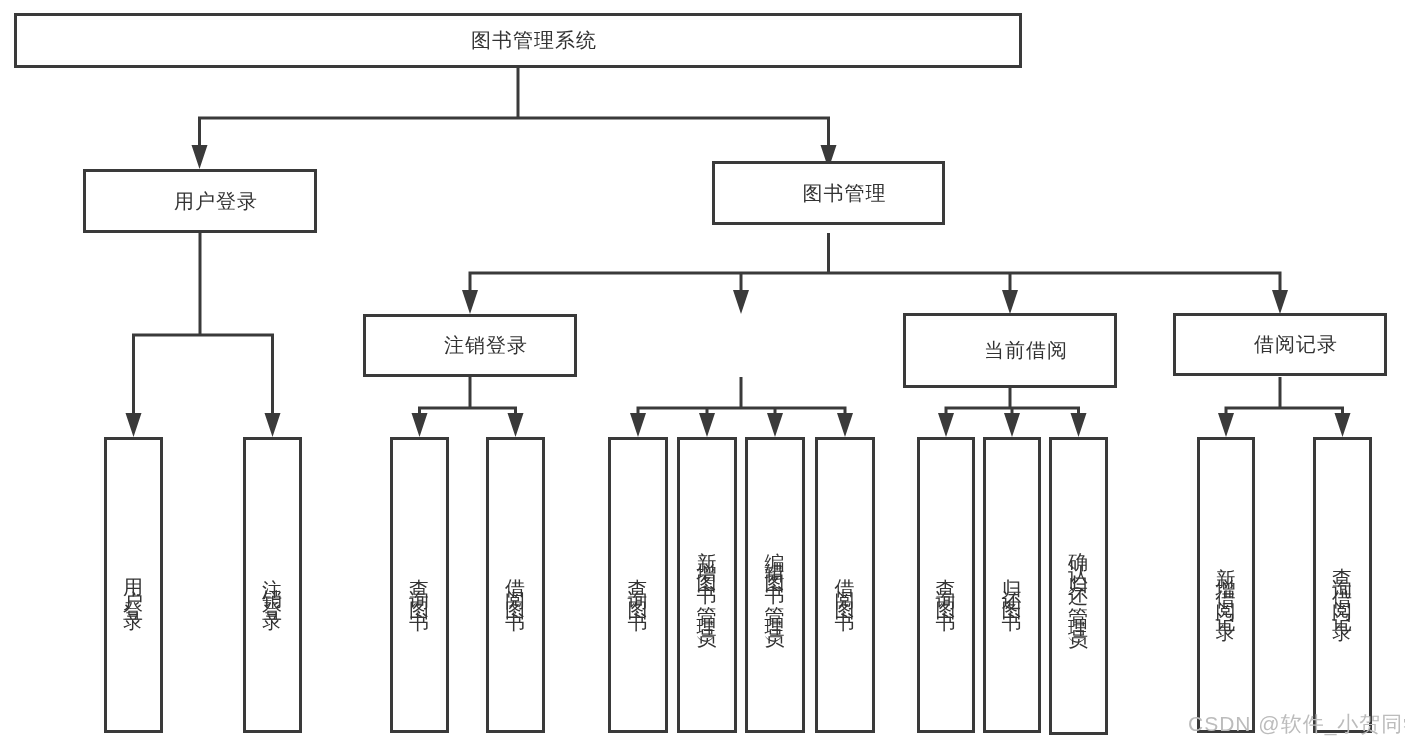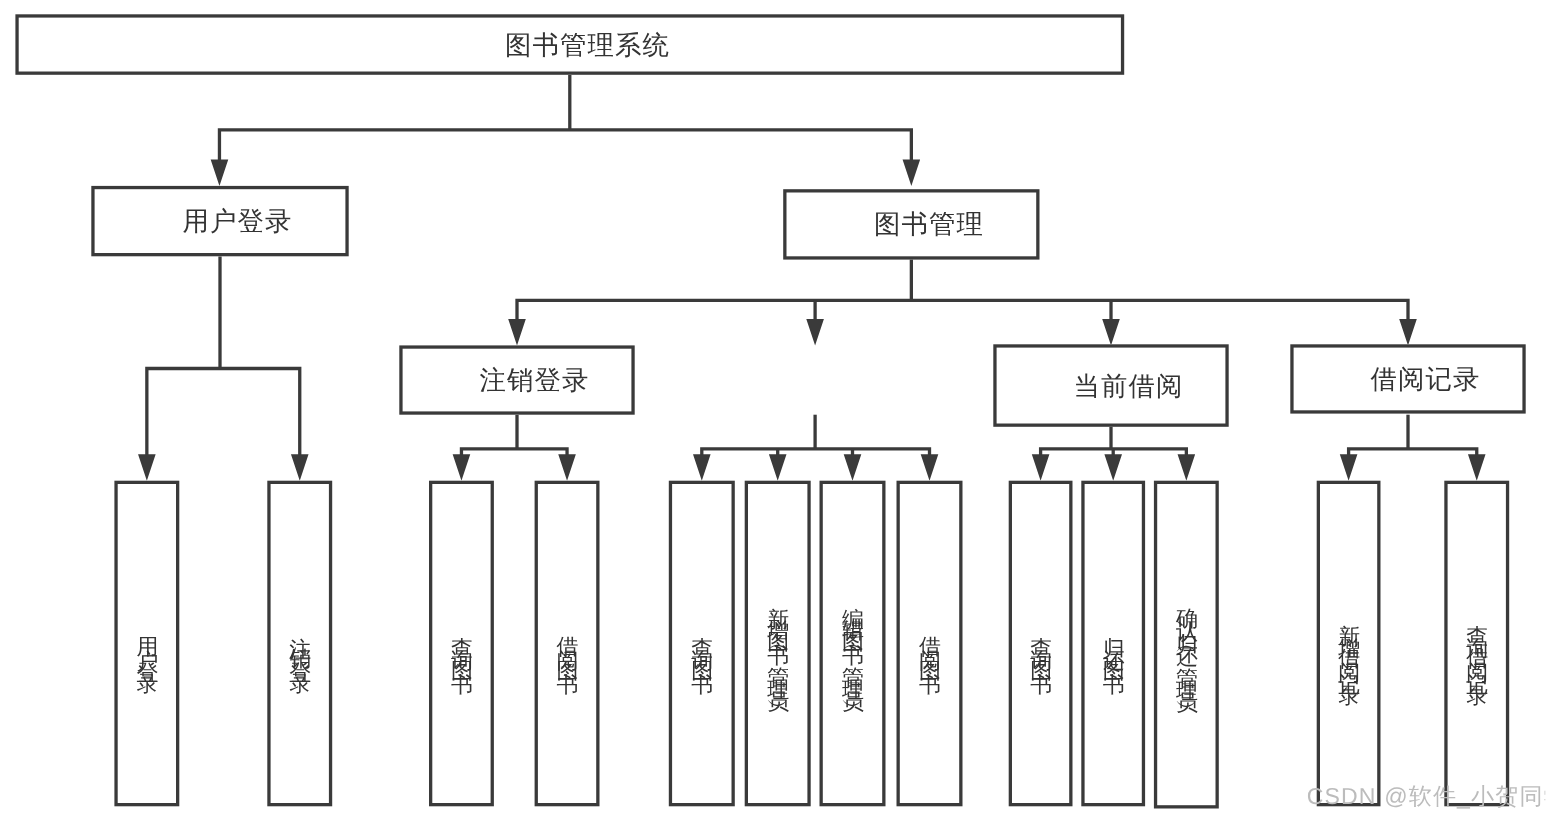--- a/index.html
+++ b/index.html
@@ -5,21 +5,21 @@
   html,body{margin:0;padding:0;background:#fff;}
   .canvas{
     position:relative;width:1405px;height:747px;background:#fff;overflow:hidden;
     font-family:"Liberation Sans","DejaVu Sans",sans-serif;
   }
   .connector-layer{position:absolute;left:0;top:0;pointer-events:none;}
   .box{
     position:absolute;box-sizing:border-box;border:3px solid #3a3a3a;background:#fff;
     display:flex;align-items:center;justify-content:center;color:#333;
   }
-  .hnode{font-size:24px;letter-spacing:1px;padding-left:32px;}
+  .hnode{font-size:20px;letter-spacing:1px;padding-left:32px;}
   .leaf{
     writing-mode:vertical-rl;text-orientation:mixed;
     font-size:20px;letter-spacing:11px;line-height:1;
   }
   .leaf span{display:block;}
   .watermark{
     position:absolute;left:1188px;top:710px;z-index:5;
     font-size:21px;color:#bcbcbc;letter-spacing:1px;white-space:nowrap;
   }
 </style>
@@ -72,21 +72,21 @@
       M1334.5 413 L1350.5 413 L1342.5 437 Z"></path>
   </svg>
 
   <div class="box hnode" style="left:14px;top:13px;width:1008px;height:55px">
     <span>图书管理系统</span>
   </div>
 
   <div class="box hnode" style="left:83px;top:169px;width:234px;height:64px">
     <span>用户登录</span>
   </div>
-  <div class="box hnode" style="left:712px;top:172px;width:233px;height:64px">
+  <div class="box hnode" style="left:712px;top:161px;width:233px;height:64px">
     <span>图书管理</span>
   </div>
 
   <div class="box hnode" style="left:363px;top:314px;width:214px;height:63px">
     <span>注销登录</span>
   </div>
   <div class="box hnode" style="left:903px;top:313px;width:214px;height:75px">
     <span>当前借阅</span>
   </div>
   <div class="box hnode" style="left:1173px;top:313px;width:214px;height:63px">

